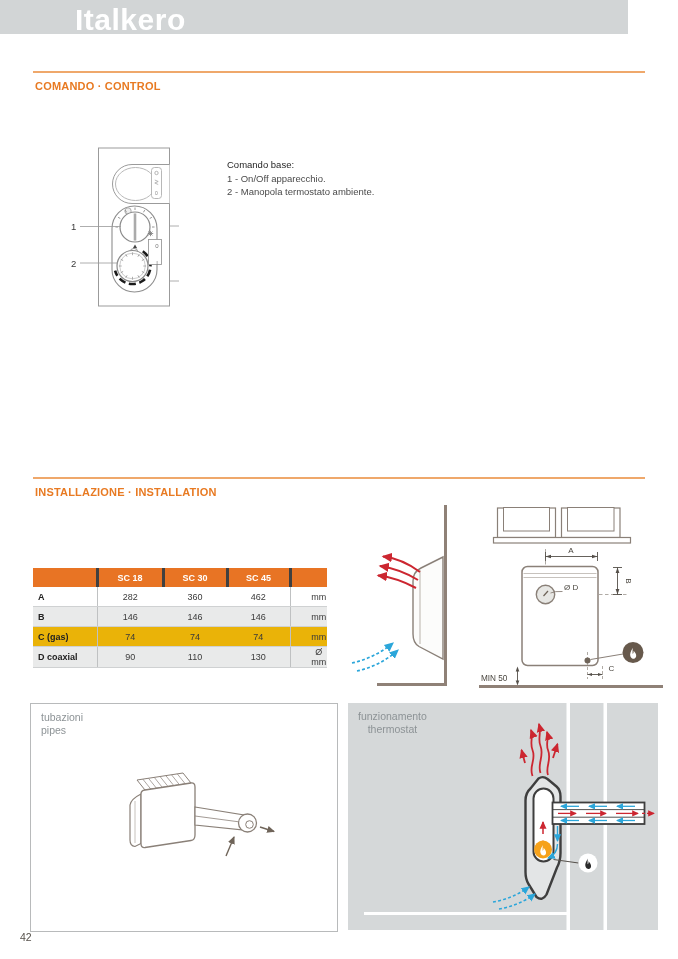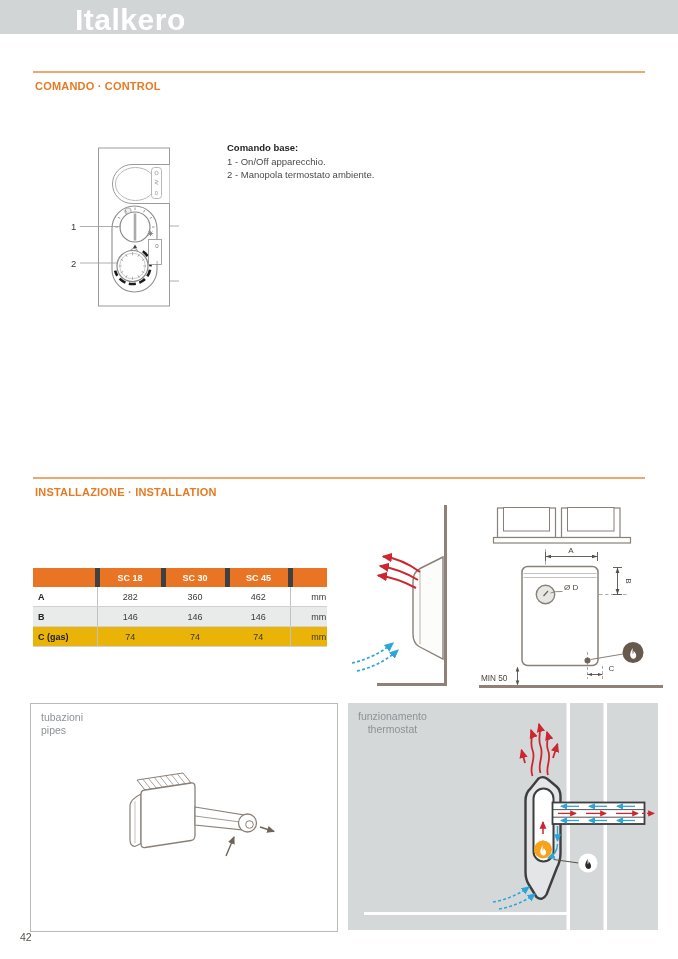--- a/index.html
+++ b/index.html
@@ -1,33 +1,33 @@
 <!DOCTYPE html>
 <html><head>
 <meta charset="utf-8">
 <style>
   html,body{margin:0;padding:0;background:#fff;}
   .page{position:relative;width:678px;height:959px;background:#ffffff;overflow:hidden;
         font-family:"Liberation Sans",sans-serif;}
-  .topbar{position:absolute;left:0;top:0;width:678px;height:34px;background:#d2d5d6;}
+  .topbar{position:absolute;left:0;top:0;width:628px;height:34px;background:#d2d5d6;}
   .logo{position:absolute;left:75px;top:0;line-height:40px;font-size:30px;font-weight:bold;
         color:#ffffff;letter-spacing:0.5px;}
   .rule{position:absolute;left:33px;width:612px;height:2px;background:#efa86b;}
   .rule1{top:71px;} .rule2{top:477px;}
   .sec-title{position:absolute;left:35px;font-weight:bold;font-size:11px;color:#e87a22;letter-spacing:0.2px;}
   .t1{top:80px;} .t2{top:486px;}
   .figsvg{position:absolute;}
   .textcol{position:absolute;top:141px;width:205px;font-size:9.5px;line-height:13.5px;}
-  .textcol .hd{font-weight:bold;}
+  .textcol .hd{font-weight:normal;margin-top:17px;}
   .col-it{left:227px;color:#4a4a4a;} .col-it .hd{color:#1f1f1f;}
   .col-en{left:440px;color:#9aa0a3;} .col-en .hd{color:#9aa0a3;}
   table.spec{position:absolute;left:33px;top:568px;border-collapse:collapse;font-size:9px;
              table-layout:fixed;}
   table.spec th,table.spec td{padding:0;height:19px;text-align:center;vertical-align:middle;}
-  table.spec thead th{background:#e87424;color:#fff;font-weight:bold;border-left:5px solid #404040;}
+  table.spec thead th{background:#e87424;color:#fff;font-weight:bold;border-left:3px solid #404040;}
   table.spec thead th:first-child{border-left:none;}
   table.spec tbody td{border-bottom:1px solid #cfd1d2;color:#3a3a3a;}
   table.spec tbody td.lbl{text-align:left;padding-left:5px;font-weight:bold;color:#222;
                           border-right:1px solid #bfc1c2;}
   table.spec tbody td.unit{border-left:1px solid #bfc1c2;color:#3a3a3a;padding-left:20px;}
   .box{position:absolute;top:703px;height:227px;}
   .box-left{left:30px;width:306px;background:#fff;border:1px solid #b8babb;}
   .box-right{left:348px;width:310px;background:#d5d8d9;text-align:center;}
   .box-title{position:absolute;left:10px;top:7px;font-size:10.5px;line-height:13px;color:#8d9396;}
   .box svg{position:absolute;left:0;top:0;}
@@ -168,20 +168,27 @@
         <td>146</td>
         <td class="unit">mm</td>
       </tr>
       <tr style="background:#eab308">
         <td class="lbl">C (gas)</td>
         <td>74</td>
         <td>74</td>
         <td>74</td>
         <td class="unit">mm</td>
       </tr>
+      <tr style="background:#e9eaea">
+        <td class="lbl">D  coaxial</td>
+        <td>90</td>
+        <td>110</td>
+        <td>130</td>
+        <td class="unit">Ø mm</td>
+      </tr>
     </tbody>
   </table>
 
   <svg class="figsvg" style="left:340px;top:503px" width="112" height="190" viewBox="340 503 112 190">
     <line x1="445.5" y1="505" x2="445.5" y2="686" stroke="#8f8177" stroke-width="3"></line>
     <line x1="377" y1="684.5" x2="447" y2="684.5" stroke="#8f8177" stroke-width="3"></line>
     <path d="M 443 557 L 421 568 Q 413 572 413 581 L 413 634 Q 413 643 419 646.5 L 443 659 Z" fill="#fcfcfb" stroke="#8a8078" stroke-width="1.4"></path>
     <line x1="420" y1="570" x2="420" y2="644" stroke="#b9b3ac" stroke-width="1"></line>
     <g fill="none" stroke="#cc2630" stroke-width="2">
       <path d="M 420 572 C 408 563 396 558 383 556.5" marker-end="url(#m-red)"></path>

